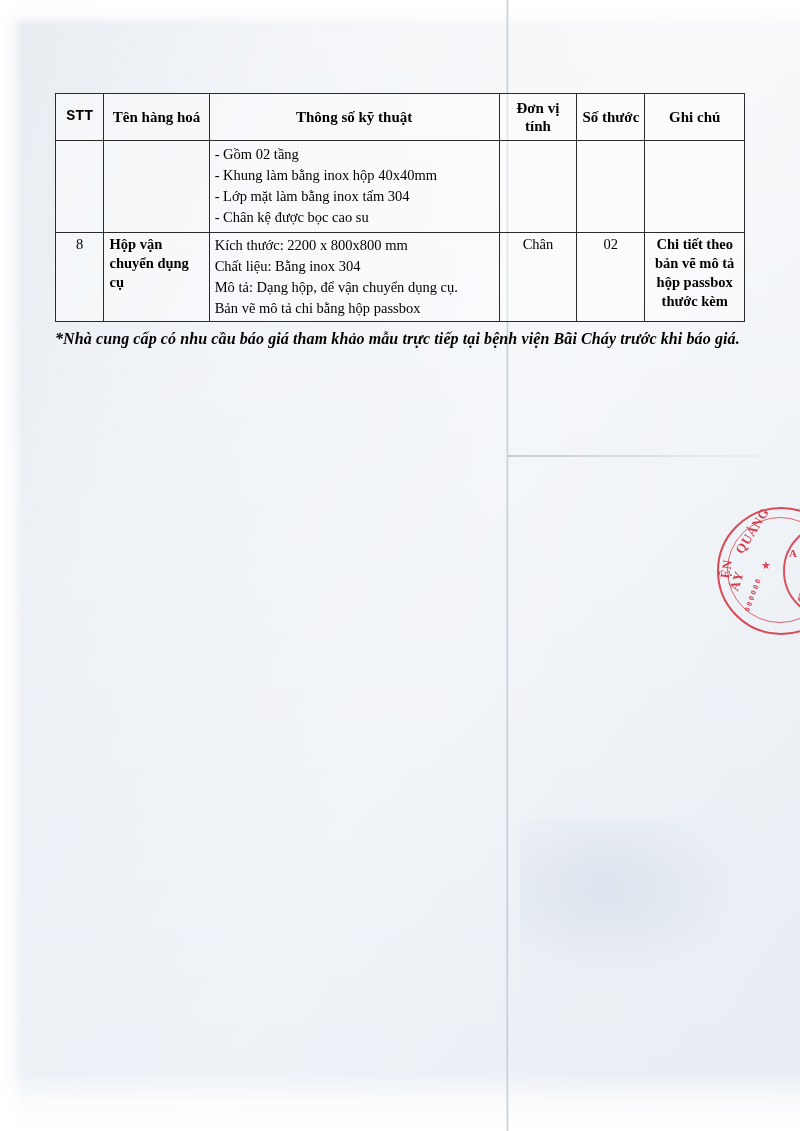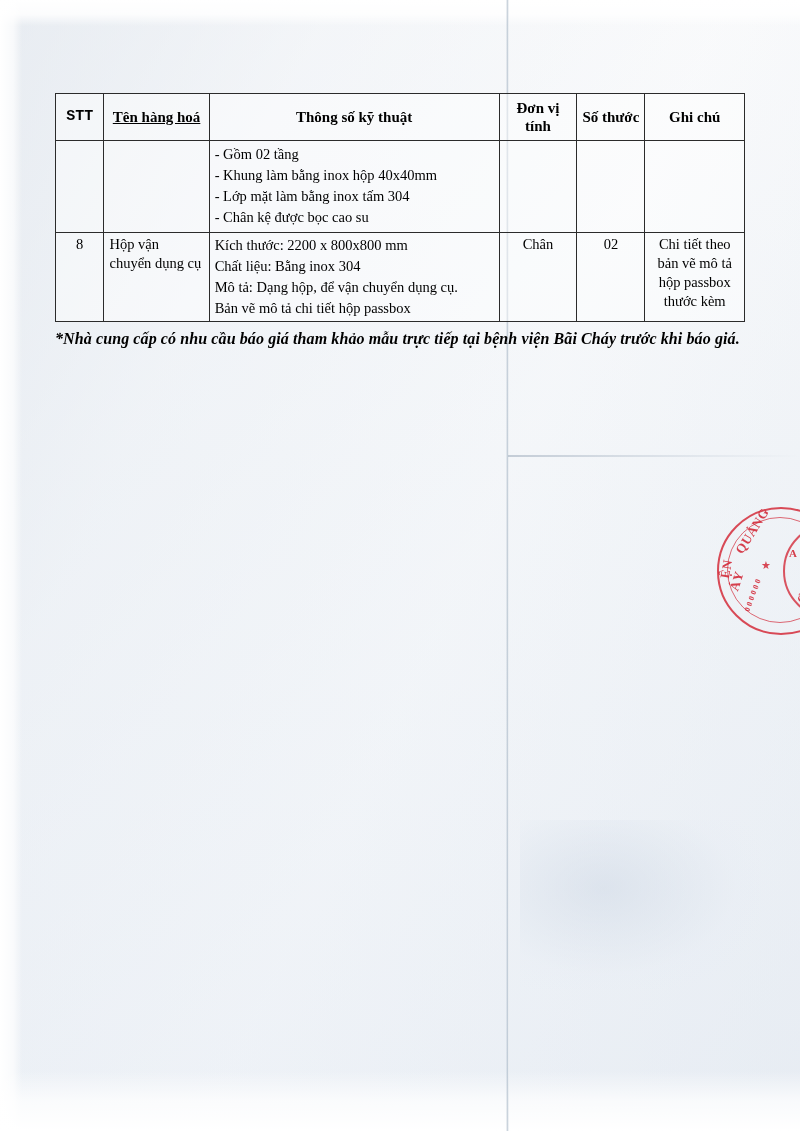--- a/index.html
+++ b/index.html
@@ -85,32 +85,33 @@
   }
   .doc-table thead th {
     text-align: center;
     vertical-align: middle;
     font-weight: bold;
     font-size: 15px;
     padding: 5px 3px;
     line-height: 1.2;
   }
   .col-stt { width: 42px; font-family: Liberation Mono, monospace; }
-  .col-ten { width: 100px; text-decoration: underline; }
+  .col-ten { width: 100px; }
   .col-tskt { width: 285px; }
   .col-dvt { width: 72px; }
   .col-sl  { width: 62px; }
   .col-ghichu { width: 94px; }
 
   .cell-center {
     text-align: center;
     vertical-align: middle;
   }
   .cell-mid {
     vertical-align: middle;
+    font-weight: bold;
   }
   .spec-list {
     margin: 0;
     padding: 0;
     list-style: none;
   }
   .spec-list li {
     white-space: nowrap;
     padding: 1px 0;
   }
@@ -237,21 +238,21 @@
       <td class="cell-center"></td>
       <td class="cell-center"></td>
     </tr>
     <tr>
       <td class="cell-center">8</td>
       <td class="cell-mid">Hộp vận chuyển dụng cụ</td>
       <td>
         <p class="spec-para">Kích thước: 2200 x 800x800 mm</p>
         <p class="spec-para">Chất liệu: Bằng inox 304</p>
         <p class="spec-para">Mô tả: Dạng hộp, để vận chuyển dụng cụ.</p>
-        <p class="spec-para">Bản vẽ mô tả chi tiết hộp passbox</p>
+        <p class="spec-para">Bản vẽ mô tả chi bằng hộp passbox</p>
       </td>
       <td class="cell-center">Chân</td>
       <td class="cell-center">02</td>
       <td class="cell-mid ghichu-lines">
         <div>Chi tiết theo</div>
         <div>bản vẽ mô tả</div>
         <div>hộp passbox</div>
         <div>thước kèm</div>
       </td>
     </tr>

